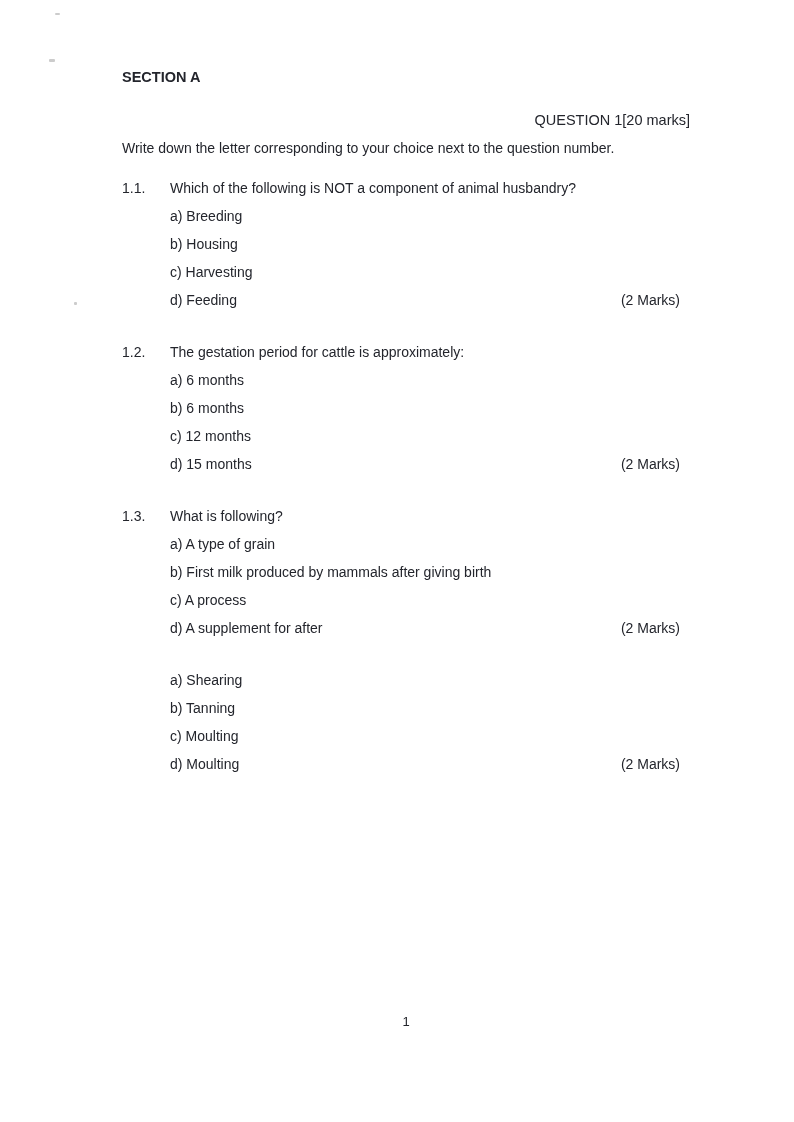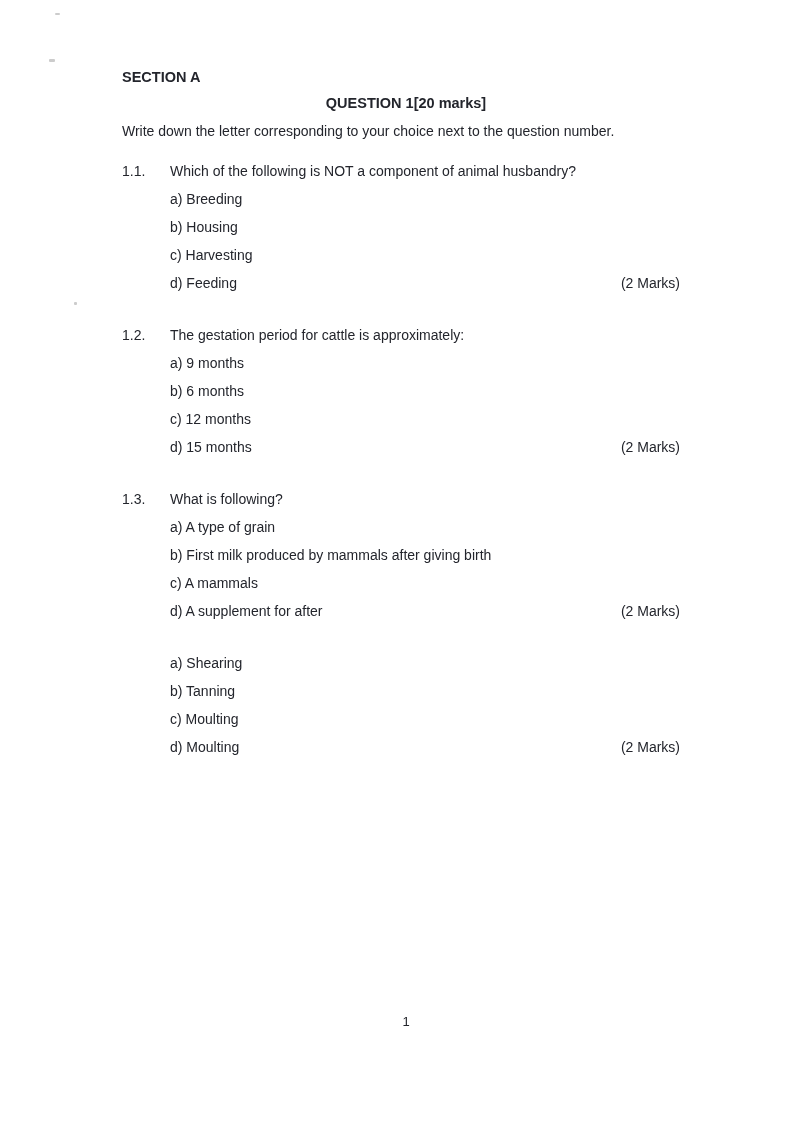--- a/index.html
+++ b/index.html
@@ -25,24 +25,24 @@
     width: 568px;
     padding-top: 70px;
   }
   .section-title {
     margin: 0;
     font-size: 14.5px;
     font-weight: bold;
     line-height: 15px;
   }
   .q-header {
-    margin-top: 11px;
+    margin-top: 28px;
     display: flex;
-    justify-content: center;
-    font-weight: bold;
+    justify-content: flex-end;
+    font-weight: normal;
     font-size: 14.5px;
   }
   .instruction {
     margin: 13px 0 0 0;
   }
   .question {
     margin-top: 25px;
   }
   .question + .question {
     margin-top: 37px;
@@ -131,21 +131,21 @@
       </div>
     </section>
 
     <section class="question">
       <div class="q-line">
         <span class="q-num">1.2.</span>
         <span class="q-text">The gestation period for cattle is approximately:</span>
       </div>
       <div class="options">
         <div class="opt-row">
-          <span>a) 9 months</span>
+          <span>a) 6 months</span>
         </div>
         <div class="opt-row">
           <span>b) 6 months</span>
         </div>
         <div class="opt-row">
           <span>c) 12 months</span>
         </div>
         <div class="opt-row">
           <span>d) 15 months</span>
           <span class="marks">(2 Marks)</span>
@@ -159,21 +159,21 @@
         <span class="q-text">What is following?</span>
       </div>
       <div class="options">
         <div class="opt-row">
           <span>a) A type of grain</span>
         </div>
         <div class="opt-row">
           <span>b) First milk produced by mammals after giving birth</span>
         </div>
         <div class="opt-row">
-          <span>c) A mammals</span>
+          <span>c) A process</span>
         </div>
         <div class="opt-row">
           <span>d) A supplement for after</span>
           <span class="marks">(2 Marks)</span>
         </div>
       </div>
     </section>
 
     <section class="question">
       <div class="options">

